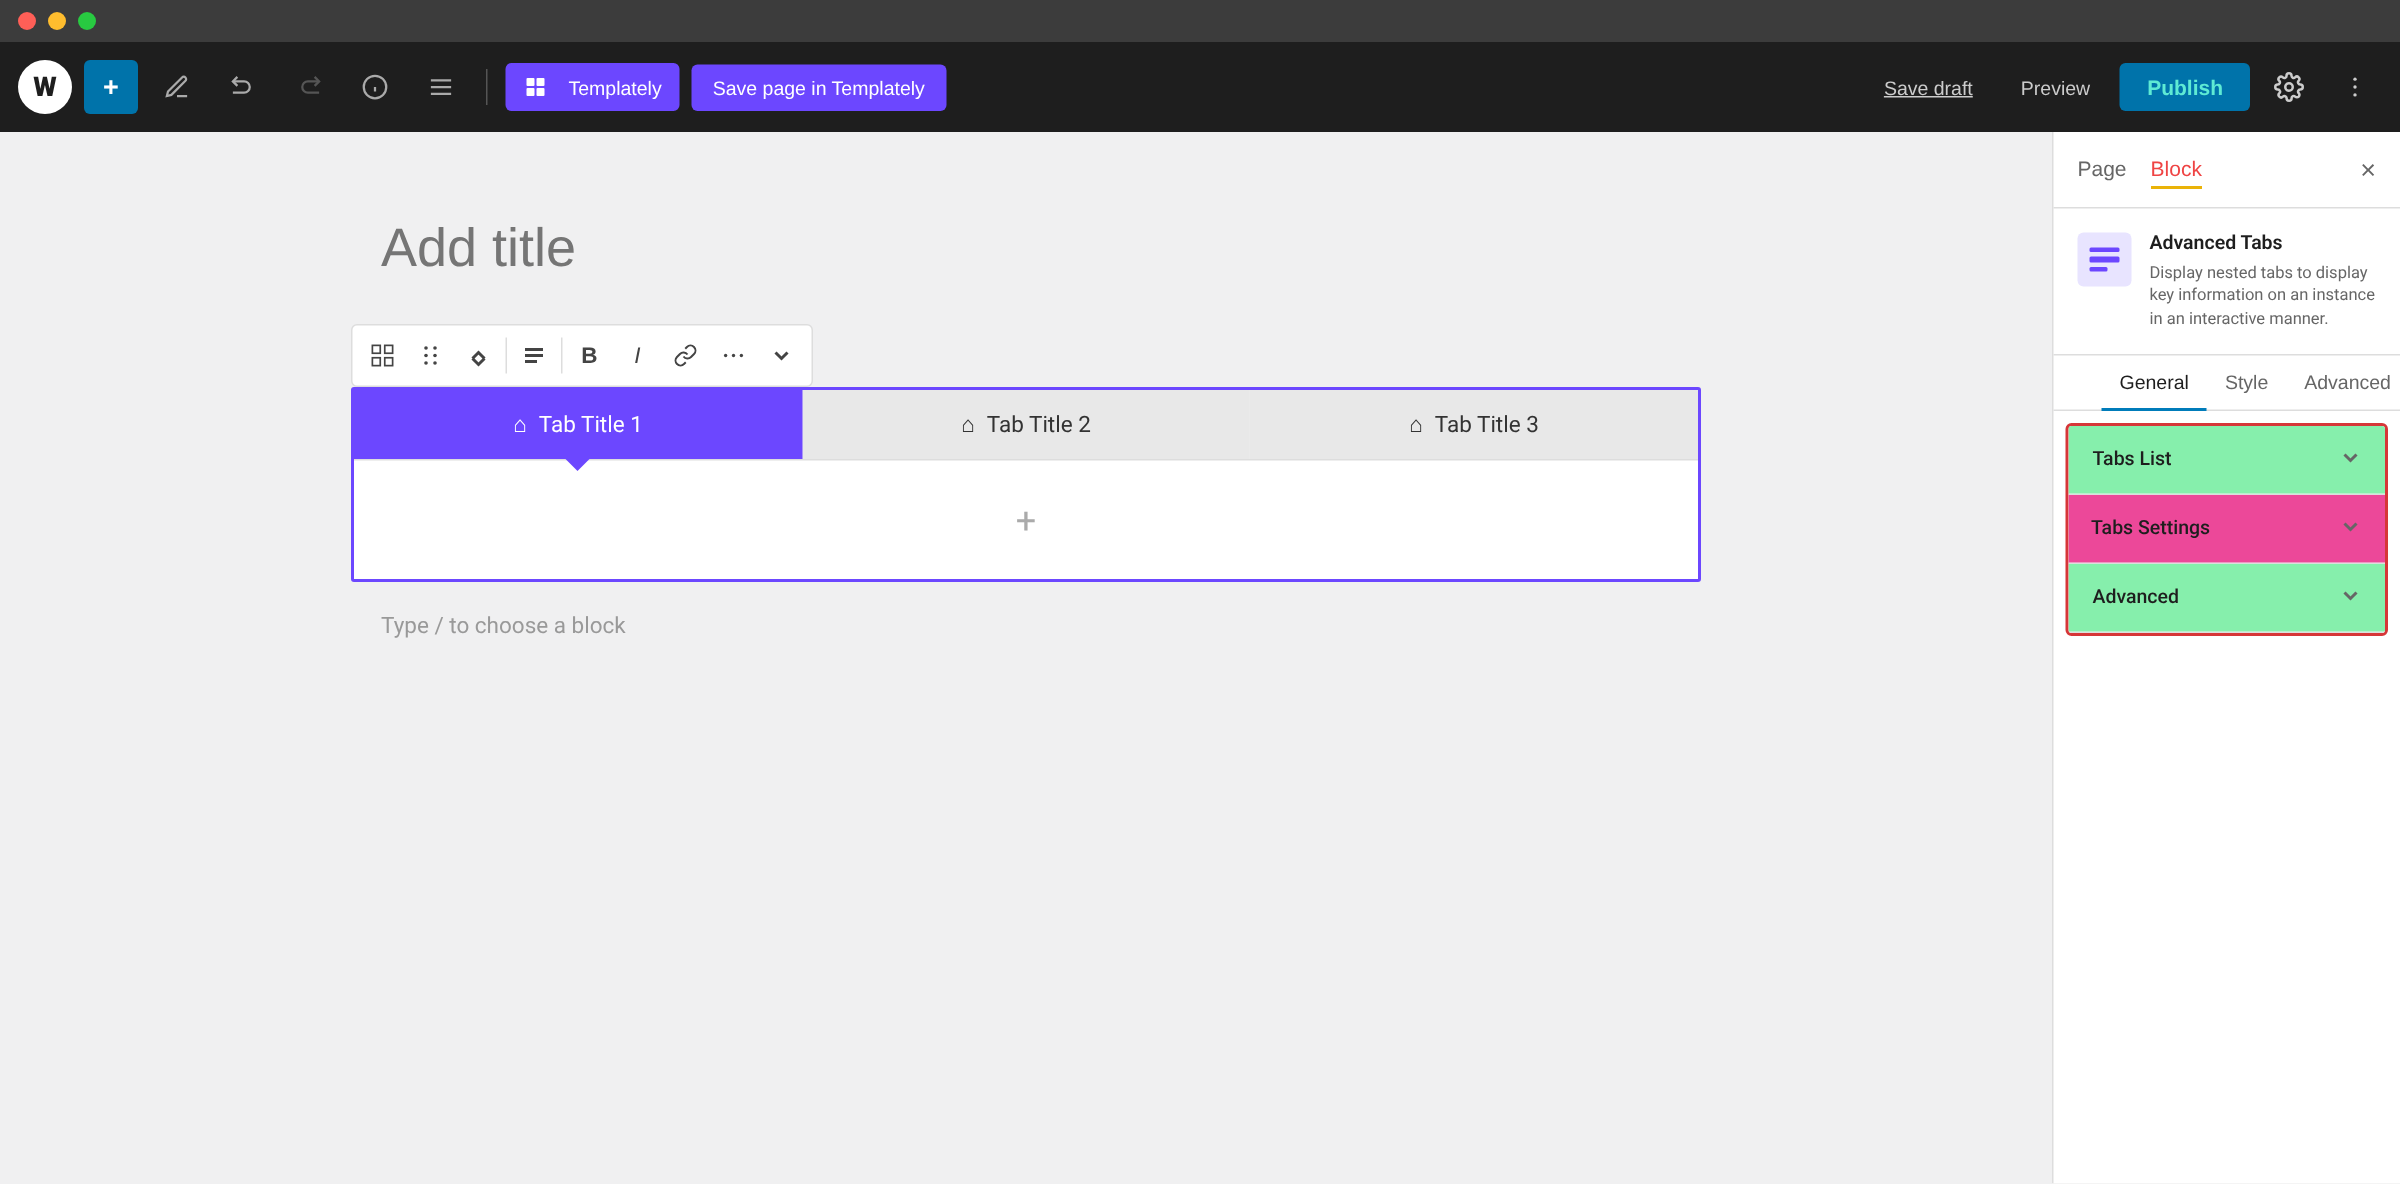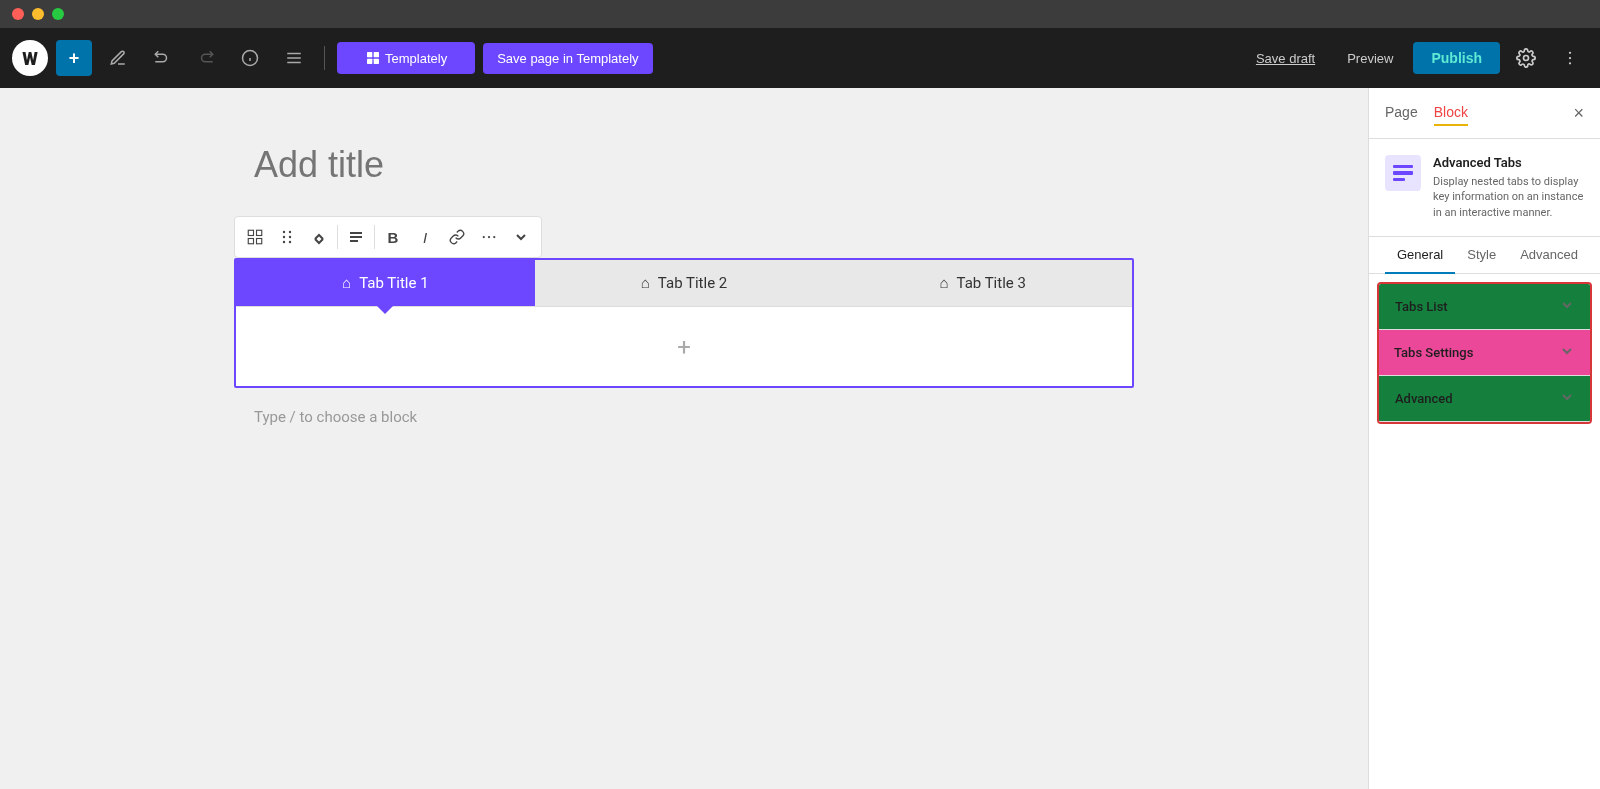--- a/index.html
+++ b/index.html
@@ -51,24 +51,24 @@
       border-radius: 4px; color: #fff; font-size: 18px; font-weight: bold;
     }
     .toolbar-divider { width: 1px; height: 24px; background: #555; margin: 0 4px; }
     .toolbar-spacer { flex: 1; }
 
     .btn-templately {
       background: #6c47ff;
       color: #fff;
       border: none;
       border-radius: 4px;
-      padding: 8px 28px;
+      padding: 8px 12px;
       font-size: 13px;
       cursor: pointer;
-      display: flex; align-items: center; gap: 4px;
+      display: flex; align-items: center; gap: 14px;
     }
     .btn-save-templately {
       background: #6c47ff;
       color: #fff;
       border: none;
       border-radius: 4px;
       padding: 8px 14px;
       font-size: 13px;
       cursor: pointer;
     }
@@ -268,21 +268,21 @@
       border-radius: 1px;
     }
     .block-icon-row:last-child { width: 60%; }
     .block-title { font-size: 13px; font-weight: 600; color: #1e1e1e; margin-bottom: 4px; }
     .block-desc { font-size: 11px; color: #666; line-height: 1.4; }
 
     
     .panel-tabs {
       display: flex;
       border-bottom: 1px solid #ddd;
-      padding: 0 16px;
+      padding: 0 32px;
     }
     .panel-tab {
       font-size: 13px;
       padding: 10px 12px;
       cursor: pointer;
       color: #666;
       border-bottom: 2px solid transparent;
       background: none; border-top: none; border-left: none; border-right: none;
       margin-bottom: -1px;
     }
@@ -294,21 +294,21 @@
     
     .accordion-panel {
       border-bottom: 1px solid #ddd;
     }
     .accordion-header {
       display: flex;
       align-items: center;
       justify-content: space-between;
       padding: 14px 16px;
       cursor: pointer;
-      background: #15803d;
+      background: #86efac;
     }
     .accordion-title { font-size: 13px; font-weight: 500; color: #1e1e1e; }
     .accordion-chevron { font-size: 12px; color: #666; }
 
     
     .highlighted-panel-group {
       border: 2px solid #d63638;
       margin: 8px;
       border-radius: 4px;
       overflow: hidden;

